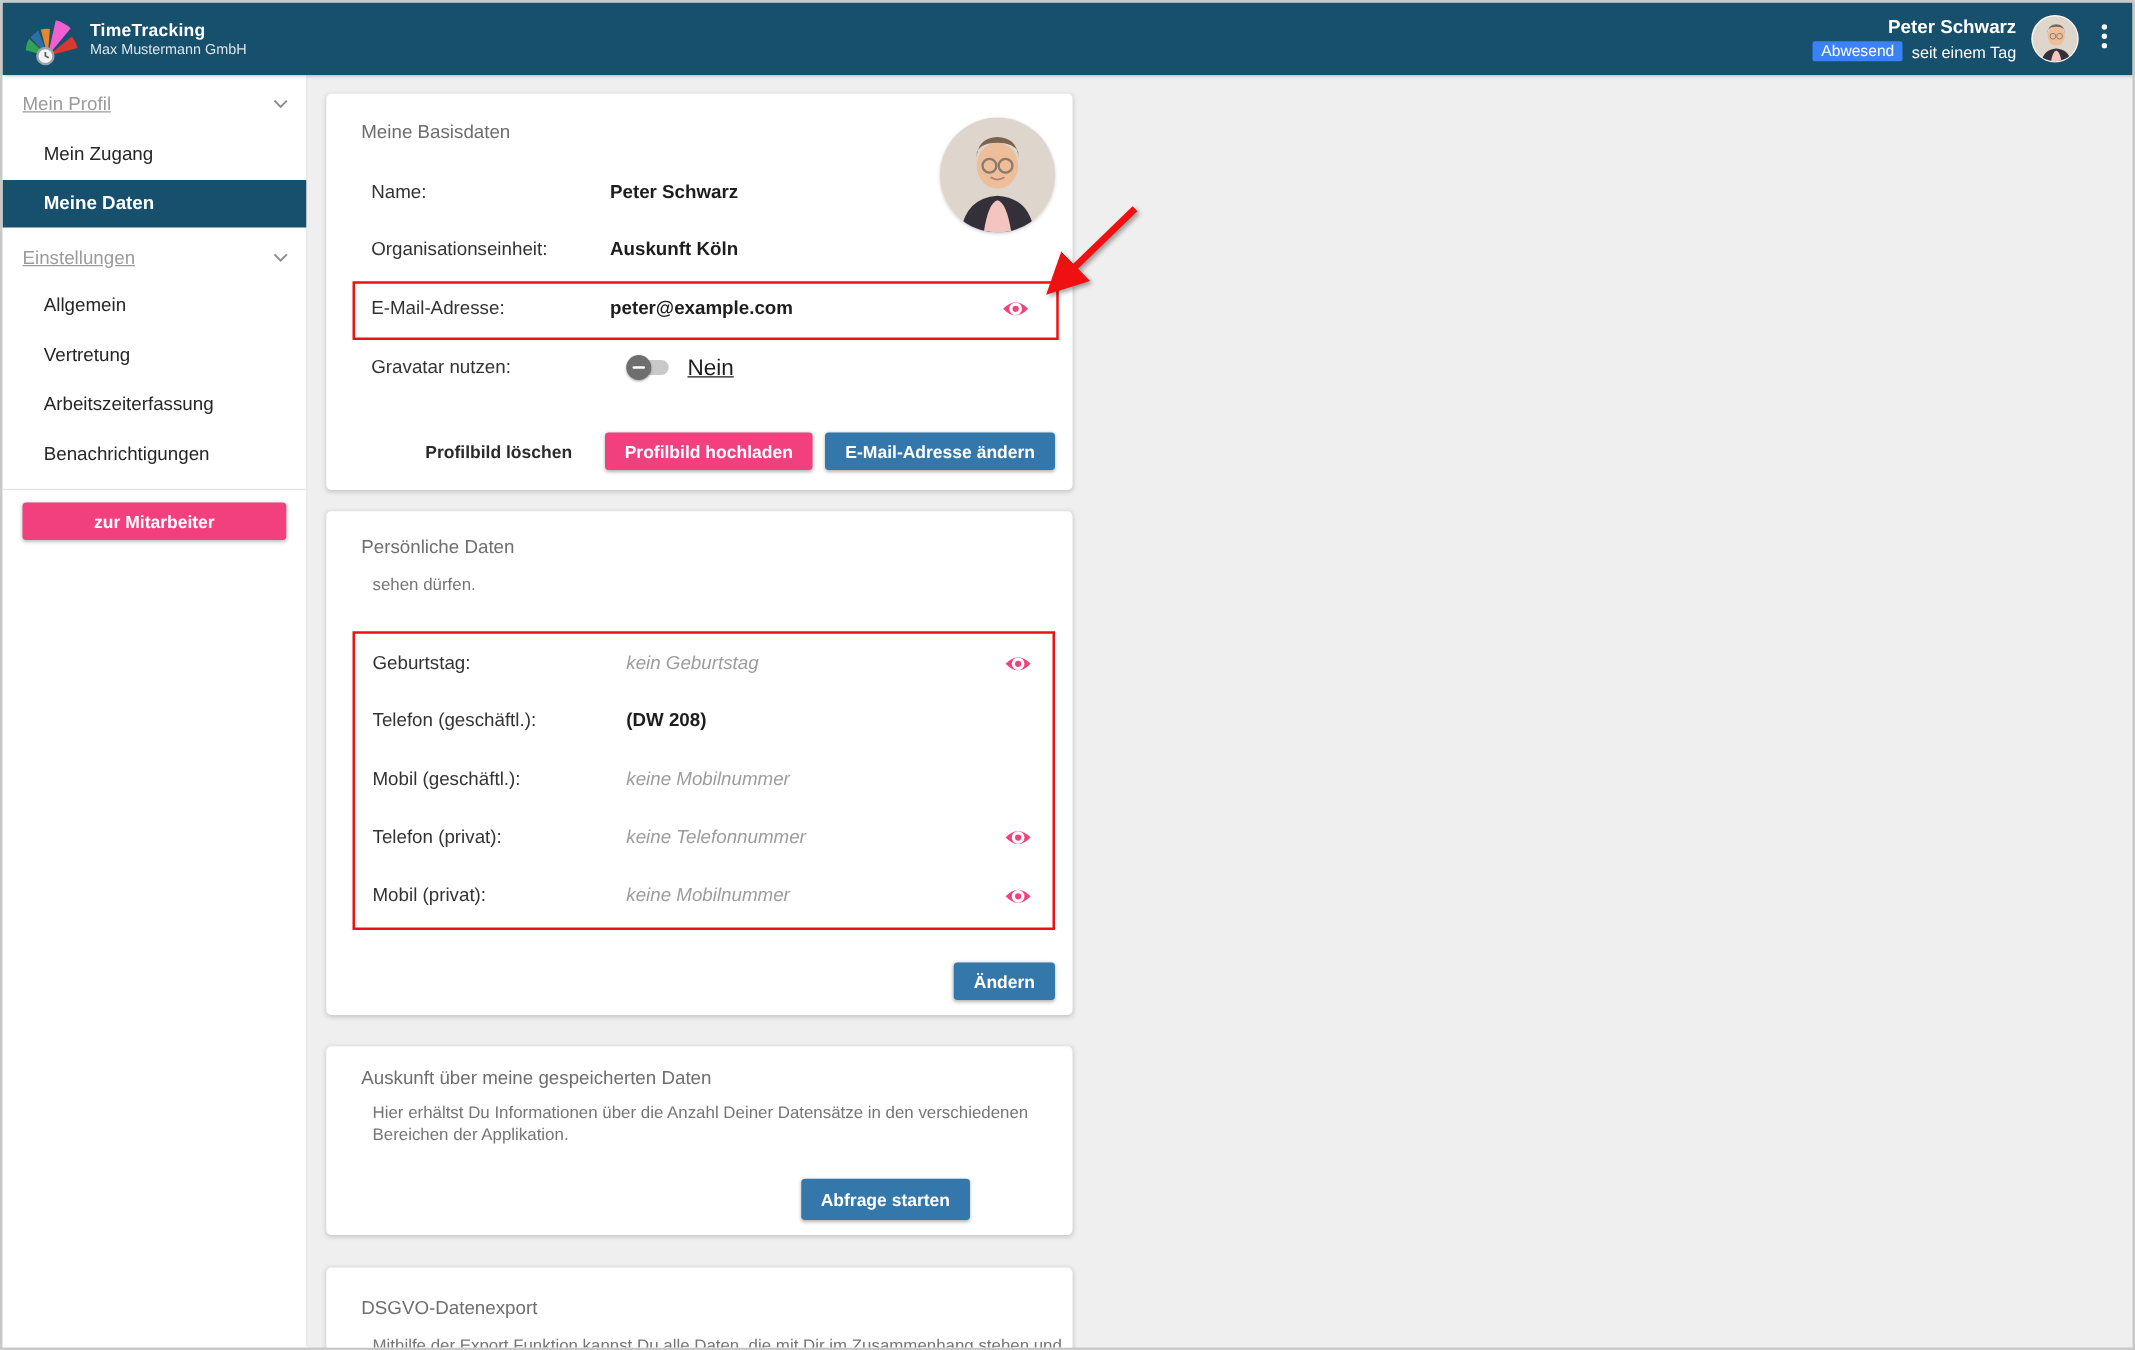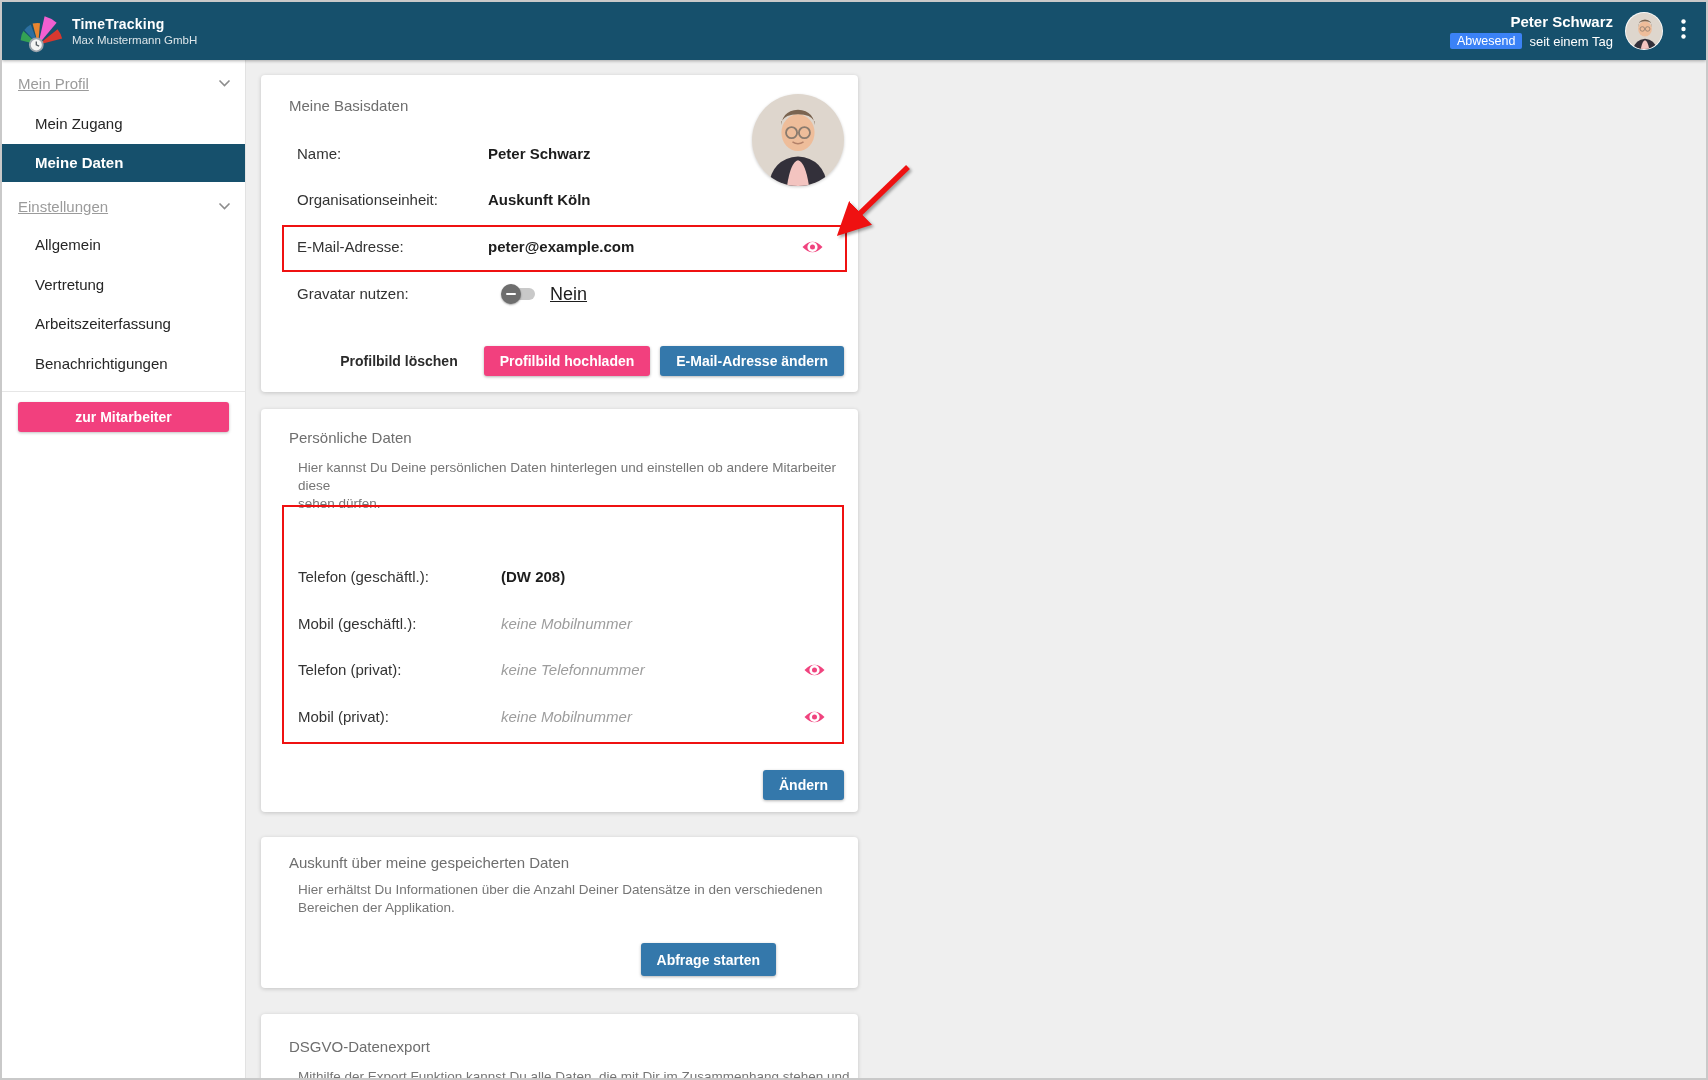--- a/index.html
+++ b/index.html
@@ -202,24 +202,31 @@
     <div class="btnrow1">
       <button class="btn btn-text">Profilbild löschen</button>
       <button class="btn btn-pink">Profilbild hochladen</button>
       <button class="btn btn-blue">E-Mail-Adresse ändern</button>
     </div>
   </section>
 
   <section class="card pcard" style="top:407px; height:403px;">
     <div class="card-title" style="top:20px;">Persönliche Daten</div>
     <div class="card-desc" style="top:50px;">
-      <span style="display:block">Hier kannst Du Deine persönlichen Daten hinterlegen und einstellen ob andere Mitarbeiter diese</span>
       <span style="display:block">sehen dürfen.</span>
     </div>
 
+    <div class="row" style="top:112px;">
+      <span class="lbl">Geburtstag:</span>
+      <span class="val placeholder">kein Geburtstag</span>
+      <svg class="eye" style="left:542px; top:2px;" viewBox="0 0 23 16">
+        <path d="M1.5 8 Q11.5 -2.5 21.5 8 Q11.5 18.5 1.5 8 Z" fill="#f0437e"></path>
+        <circle cx="11.5" cy="8" r="3.8" fill="none" stroke="#fff" stroke-width="2.6"></circle>
+      </svg>
+    </div>
     <div class="row" style="top:158px;">
       <span class="lbl">Telefon (geschäftl.):</span>
       <span class="val">(DW 208)</span>
     </div>
     <div class="row" style="top:205px;">
       <span class="lbl">Mobil (geschäftl.):</span>
       <span class="val placeholder">keine Mobilnummer</span>
     </div>
     <div class="row" style="top:251px;">
       <span class="lbl">Telefon (privat):</span>

